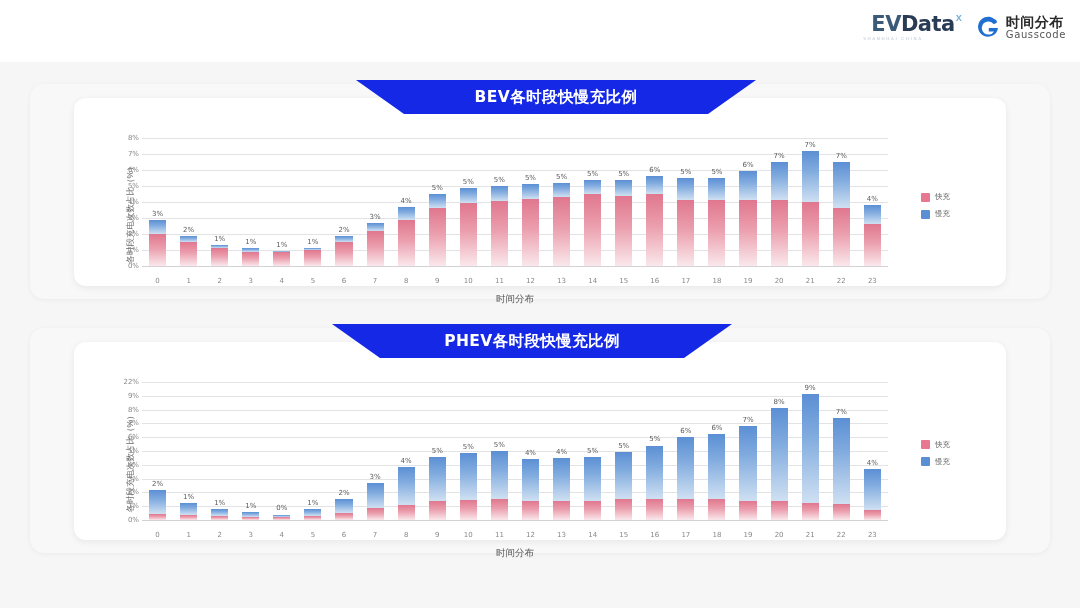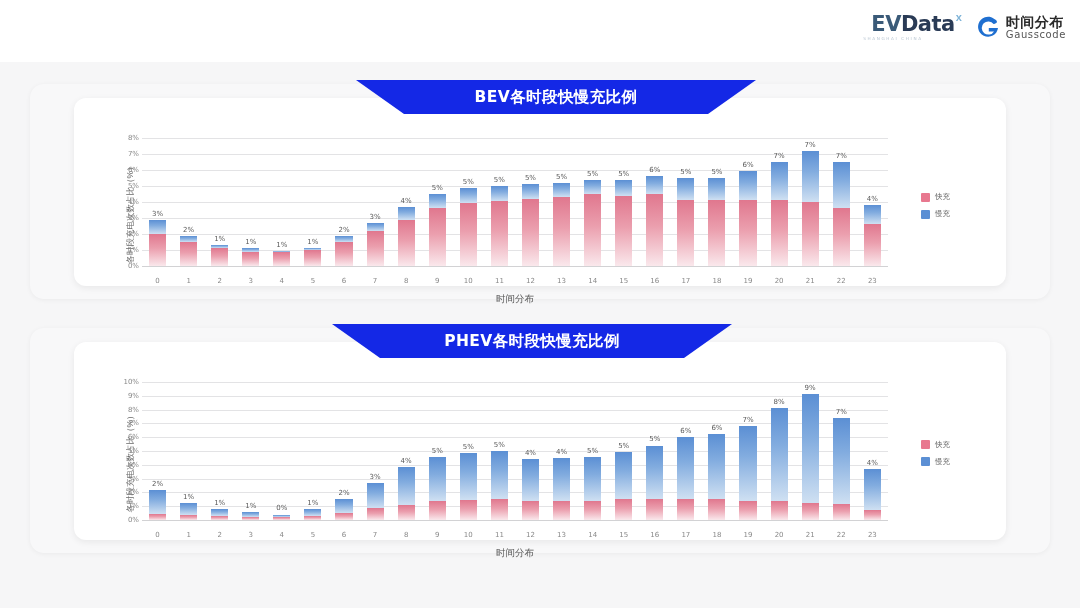--- a/index.html
+++ b/index.html
@@ -388,21 +388,21 @@
         <div class="ytick" style="top: 100%;">0%</div>
         <div class="ytick" style="top: 90%;">1%</div>
         <div class="ytick" style="top: 80%;">2%</div>
         <div class="ytick" style="top: 70%;">3%</div>
         <div class="ytick" style="top: 60%;">4%</div>
         <div class="ytick" style="top: 50%;">5%</div>
         <div class="ytick" style="top: 40%;">6%</div>
         <div class="ytick" style="top: 30%;">7%</div>
         <div class="ytick" style="top: 20%;">8%</div>
         <div class="ytick" style="top: 10%;">9%</div>
-        <div class="ytick" style="top: 0%;">10%</div>
+        <div class="ytick" style="top: 0%;">22%</div>
       </div>
     <div class="grid">
         <div class="gline zero" style="top: 100%;"></div>
         <div class="gline" style="top: 90%;"></div>
         <div class="gline" style="top: 80%;"></div>
         <div class="gline" style="top: 70%;"></div>
         <div class="gline" style="top: 60%;"></div>
         <div class="gline" style="top: 50%;"></div>
         <div class="gline" style="top: 40%;"></div>
         <div class="gline" style="top: 30%;"></div>

